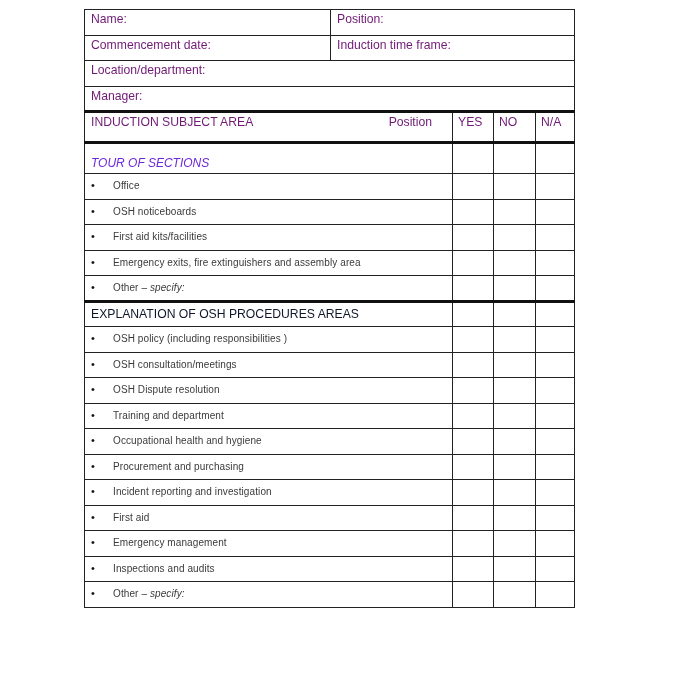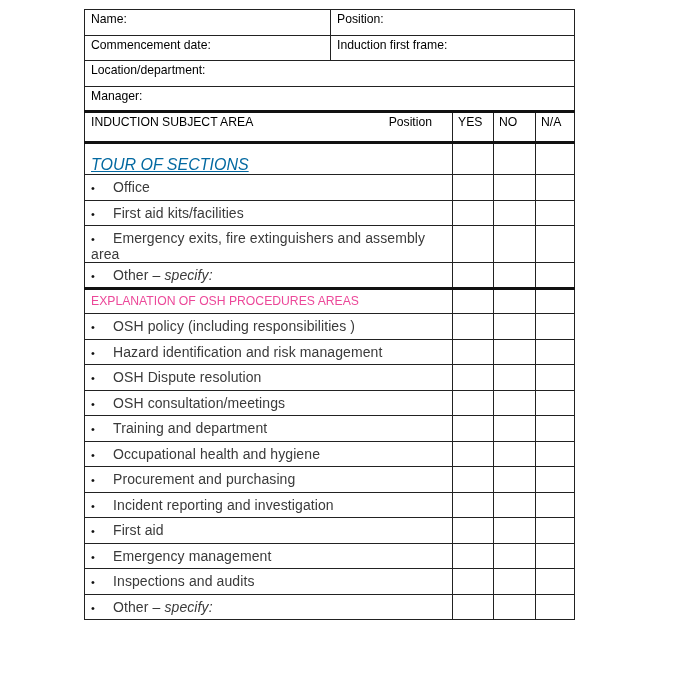--- a/index.html
+++ b/index.html
@@ -2,27 +2,27 @@
 <html><head>
 <meta charset="utf-8">
 <style>
   html, body { margin: 0; padding: 0; background: #ffffff; }
   body { width: 700px; height: 700px; overflow: hidden; position: relative;
          font-family: "Liberation Sans", "DejaVu Sans", sans-serif; color: #111; }
   .sheet { position: absolute; left: 84px; top: 9px; width: 490px; }
   table { border-collapse: collapse; width: 490px; table-layout: fixed; }
   td { border: 1.5px solid #222; padding: 0 6px; font-size: 12.2px; vertical-align: top;
        box-sizing: border-box; }
-  .hdr td { height: 25.5px; padding-top: 2px; color: #000000; margin-left: 18px; }
+  .hdr td { height: 25.5px; padding-top: 2px; color: #701a75; margin-left: 18px; }
   .thick-top td { border-top: 3px solid #111; }
   .col-yes, .col-no, .col-na { padding: 2px 0 12px 5px; }
   .item td { height: 25.5px; padding-top: 4px; }
-  .item .label { color: #3a3a3a; font-size: 14px; letter-spacing: 0.1px; }
+  .item .label { color: #3a3a3a; font-size: 10px; letter-spacing: 0.1px; }
   .bullet { display: inline-block; width: 22px; color: #111; font-size: 11px; }
-  .section-title { color: #0369a1; font-style: italic; font-size: 16px; padding-top: 12px !important; text-decoration: underline; }
+  .section-title { color: #6d28d9; font-style: italic; font-size: 12px; padding-top: 12px !important; }
   .section-head td { height: 31px; }
   .completed { float: right; margin-right: 14px; }
   em { font-style: italic; }
 </style>
 </head>
 <body>
 
 <div class="sheet">
   <table>
     <colgroup>
@@ -32,21 +32,21 @@
         <col style="width:42px">
         <col style="width:39px">
     </colgroup>
     <tbody>
         <tr class="hdr">
       <td><span>Name:</span></td>
       <td colspan="4"><span>Position:</span></td>
     </tr>
     <tr class="hdr">
       <td><span>Commencement date:</span></td>
-      <td colspan="4"><span>Induction first frame:</span></td>
+      <td colspan="4"><span>Induction time frame:</span></td>
     </tr>
     <tr class="hdr">
       <td colspan="5"><span>Location/department:</span></td>
     </tr>
     <tr class="hdr">
       <td colspan="5"><span>Manager:</span></td>
     </tr>
 
     <tr class="hdr thick-top" style="height:30px">
       <td colspan="2" style="height:30px">
@@ -64,64 +64,64 @@
       <td></td>
       <td></td>
     </tr>
     <tr class="item">
       <td colspan="2"><span class="bullet">•</span><span class="label">Office</span></td>
       <td></td>
           <td></td>
           <td></td>
     </tr>
     <tr class="item">
+      <td colspan="2"><span class="bullet">•</span><span class="label">OSH noticeboards</span></td>
+      <td></td>
+          <td></td>
+          <td></td>
+    </tr>
+    <tr class="item">
       <td colspan="2"><span class="bullet">•</span><span class="label">First aid kits/facilities</span></td>
       <td></td>
           <td></td>
           <td></td>
     </tr>
     <tr class="item">
       <td colspan="2"><span class="bullet">•</span><span class="label">Emergency exits,  fire extinguishers and assembly area</span></td>
       <td></td>
           <td></td>
           <td></td>
     </tr>
     <tr class="item">
       <td colspan="2"><span class="bullet">•</span><span class="label">Other – </span><em class="label">specify:</em></td>
       <td></td>
           <td></td>
           <td></td>
     </tr>
 
     <tr class="item thick-top">
-      <td colspan="2" style="color:#ec4899">EXPLANATION OF OSH PROCEDURES AREAS</td>
+      <td colspan="2" style="color:#0f172a">EXPLANATION OF OSH PROCEDURES AREAS</td>
       <td></td>
           <td></td>
           <td></td>
     </tr>
     <tr class="item">
       <td colspan="2"><span class="bullet">•</span><span class="label">OSH policy (including responsibilities )</span></td>
       <td></td>
           <td></td>
           <td></td>
     </tr>
     <tr class="item">
-      <td colspan="2"><span class="bullet">•</span><span class="label">Hazard identification and risk management</span></td>
+      <td colspan="2"><span class="bullet">•</span><span class="label">OSH consultation/meetings</span></td>
       <td></td>
           <td></td>
           <td></td>
     </tr>
     <tr class="item">
       <td colspan="2"><span class="bullet">•</span><span class="label">OSH Dispute resolution</span></td>
-      <td></td>
-          <td></td>
-          <td></td>
-    </tr>
-    <tr class="item">
-      <td colspan="2"><span class="bullet">•</span><span class="label">OSH consultation/meetings</span></td>
       <td></td>
           <td></td>
           <td></td>
     </tr>
     <tr class="item">
       <td colspan="2"><span class="bullet">•</span><span class="label">Training and department</span></td>
       <td></td>
           <td></td>
           <td></td>
     </tr>

